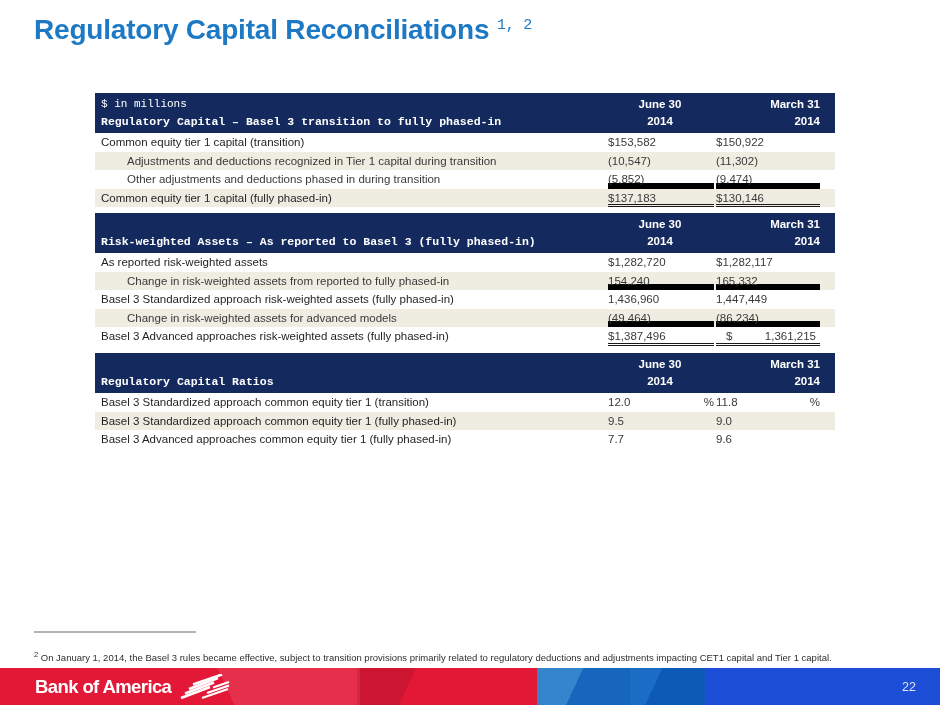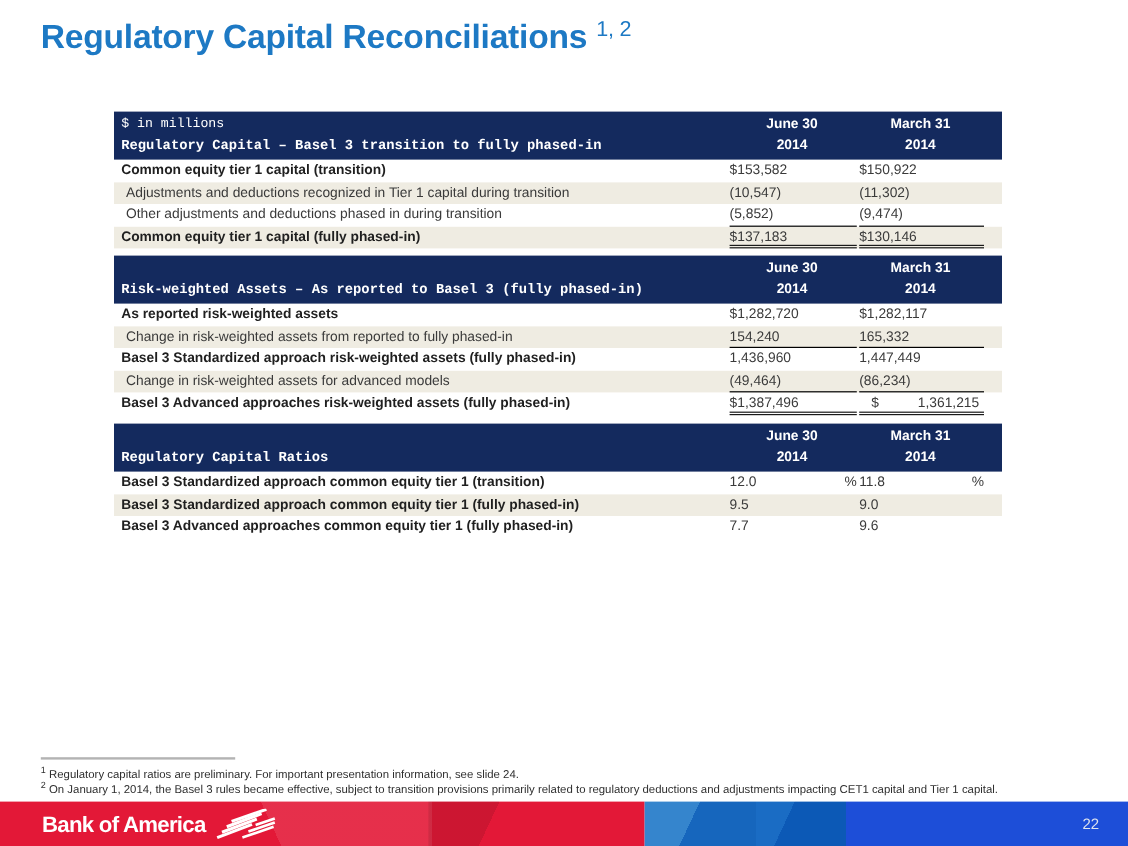--- a/index.html
+++ b/index.html
@@ -7,42 +7,42 @@
   .slide{
     position:relative; width:940px; height:705px; background:#ffffff;
     overflow:hidden; margin:0 auto;
   }
   
   .title{
     position:absolute; left:34px; top:14px;
     font-size:28px; font-weight:bold; color:#1d79c4;
     letter-spacing:-0.2px;
   }
-  .title sup{ font-size:18px; font-weight:normal; vertical-align:super; }
+  .title sup{ font-size:15px; font-weight:normal; vertical-align:super;font-family:Liberation Mono, monospace; }
 
   
   .tbl{ position:absolute; left:95px; width:740px; font-size:11.5px; color:#3a3a3a; }
   #t1{ top:93px; } #t2{ top:213px; } #t3{ top:353px; }
 
   .thead{ background:#142a5e; color:#ffffff; display:flex; padding:3px 15px 3px 0; }
   .hleft{ flex:1; padding-left:6px;font-family:Liberation Mono, monospace; }
   .hl1{ height:17px; line-height:17px; font-size:11px; font-weight:normal; }
   .hl2{ height:17px; line-height:17px; font-size:11.5px; font-weight:bold; }
   .hcol{ text-align:center; font-weight:bold; }
   .hcol div{ height:17px; line-height:17px; }
-  .hcol1{ width:108px; } .hcol2{ width:106px; }
+  .hcol1{ width:108px; } .hcol2{ width:106px;text-align:right; }
 
   .r{ display:flex; height:18.5px; line-height:18px; padding-right:15px; }
   .r .label{ flex:1; padding-left:6px; white-space:nowrap; overflow:hidden; }
-  .r.indent .label{ padding-left:10px; }
-  .r.bold .label{ font-weight:bold; color:#1f1f1f; }
+  .r.indent .label{ padding-left:32px; }
+  .r.bold .label{ font-weight:normal; color:#1f1f1f; }
   .r.shaded{ background:#efece2; }
   .val{ width:106px; margin-left:2px; text-align:left; padding-right:4px; }
   .val2{ width:104px; }
-  .u1 .val{ border-bottom:1px solid #000000; }
+  .u1 .val{ border-bottom:6px solid #000000; }
   .u2 .val{ border-bottom:3px double #1a1a1a; }
   .val.split{ display:flex; justify-content:space-between; padding-left:10px; }
   
   #t3 .val{ width:94px; } #t3 .val2{ width:92px; }
   .pct{ width:12px; text-align:right; }
 
   
   .fnrule{ position:absolute; left:34px; top:631px; width:162px; border-top:2px solid #b3b3b3; }
   .fn{ position:absolute; left:34px; width:890px; font-size:9.5px; color:#2e2e2e; line-height:13px; }
   #fn1{ top:635px; } #fn2{ top:648px; }
@@ -188,21 +188,20 @@
     <div class="r bold">
       <div class="label">Basel 3 Advanced approaches common equity tier 1 (fully phased-in)</div>
       <div class="val">7.7</div>
       <div class="pct"></div>
       <div class="val val2">9.6</div>
       <div class="pct"></div>
     </div>
   </div>
 
   <div class="fnrule"></div>
-  <div class="fn" id="fn1"><sup>1</sup> <span>Regulatory capital ratios are preliminary. For important presentation information, see slide 24.</span></div>
   <div class="fn" id="fn2"><sup>2</sup> <span>On January 1, 2014, the Basel 3 rules became effective, subject to transition provisions primarily related to regulatory deductions and adjustments impacting CET1 capital and Tier 1 capital.</span></div>
 
   <div class="footer">
     <div class="f-red">
       <div class="logo">
         <span class="logo-text">Bank of America</span>
         <svg width="50" height="26" viewBox="0 0 50 26">
           <g stroke="#ffffff" stroke-width="2.6" stroke-linecap="butt" fill="none">
             <path d="M1 24 L30 13"></path>
             <path d="M5 19.5 L34 8.5"></path>

